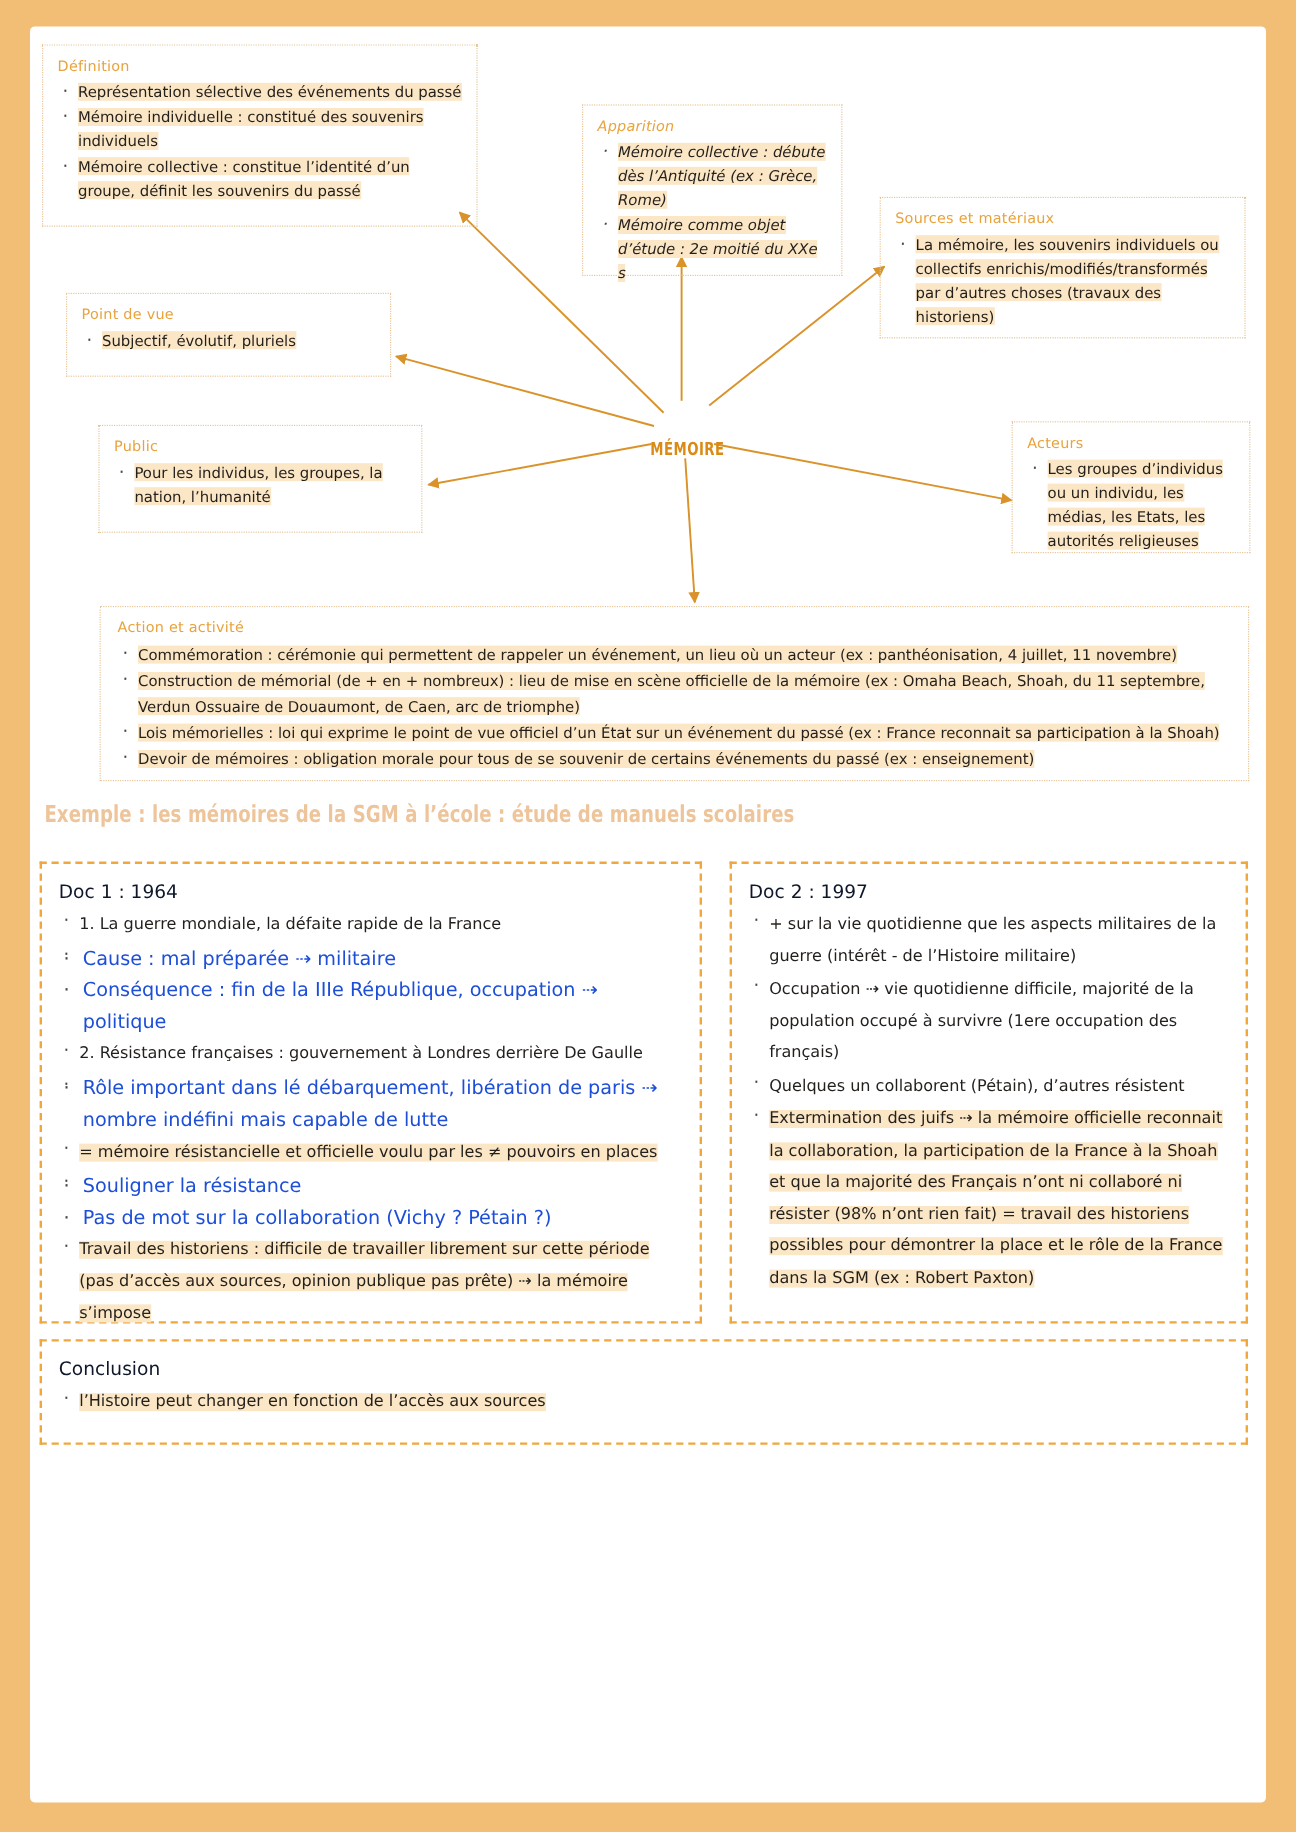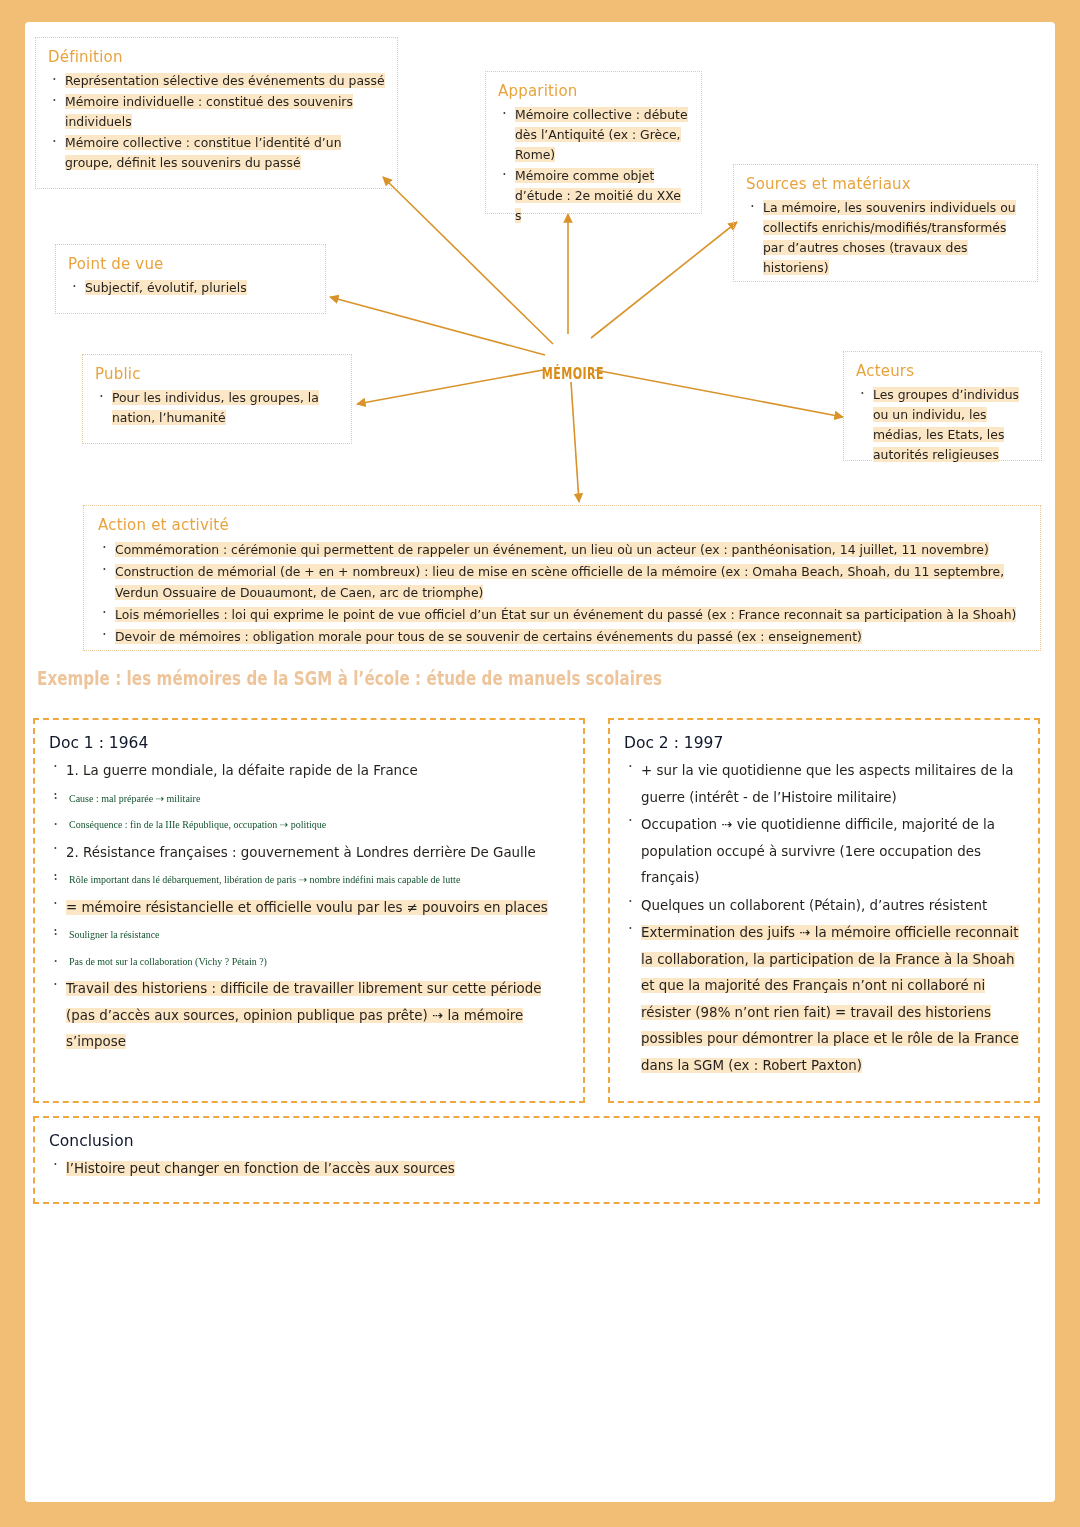--- a/index.html
+++ b/index.html
@@ -22,21 +22,21 @@
   
   .node{
     position:absolute;
     border:1px dotted #e8c89b;
     background:transparent;
     box-sizing:border-box;
     padding:10px 12px 12px 12px;
   }
   .node h3{
     margin:0 0 5px 0;
-    font-size:15px;
+    font-size:12px;
     font-weight:normal;
     color:#e8a33d;
     letter-spacing:.2px;
   }
   ul.bl{margin:0;padding:0;list-style:none;}
   ul.bl > li{
     position:relative;
     padding-left:17px;
     font-size:12.4px;
     line-height:20px;
@@ -84,21 +84,21 @@
     background:transparent;
   }
   .docbox h3{
     margin:0 0 6px 0;
     font-size:15.5px;font-weight:normal;color:#0f172a;
   }
   .docbox ul.bl > li{font-size:13.4px;line-height:26.5px;}
   ul.sub{margin:0;padding:0;list-style:none;}
   ul.sub > li{
     position:relative;padding-left:20px;
-    font-size:10px;line-height:26.5px;color:#14532d;font-family:Liberation Serif, serif;
+    font-size:16px;line-height:26.5px;color:#1d4ed8;
   }
   ul.sub > li::before{
     content:"\00B7";position:absolute;left:4px;top:0;
     color:#4a4440;font-size:16px;
   }
 </style>
 </head>
 <body>
 
 <div class="page">
@@ -125,21 +125,21 @@
 
   <div class="node" style="left:10px;top:15px;width:363px;height:152px;">
     <h3>Définition</h3>
     <ul class="bl">
       <li><span class="hl">Représentation sélective des événements du passé</span></li>
       <li><span class="hl">Mémoire individuelle : constitué des souvenirs individuels</span></li>
       <li><span class="hl">Mémoire collective : constitue l’identité d’un groupe, définit les souvenirs du passé</span></li>
     </ul>
   </div>
 
-  <div class="node" style="left:460px;top:49px;width:217px;height:143px;">
+  <div class="node" style="left:460px;top:65px;width:217px;height:143px;font-style:italic;">
     <h3>Apparition</h3>
     <ul class="bl">
       <li><span class="hl">Mémoire collective : débute dès l’Antiquité (ex : Grèce, Rome)</span></li>
       <li><span class="hl">Mémoire comme objet d’étude : 2e moitié du XXe s</span></li>
     </ul>
   </div>
 
   <div class="node" style="left:708px;top:142px;width:305px;height:118px;">
     <h3>Sources et matériaux</h3>
     <ul class="bl">
@@ -164,21 +164,21 @@
   <div class="node" style="left:818px;top:329px;width:199px;height:110px;">
     <h3>Acteurs</h3>
     <ul class="bl">
       <li><span class="hl">Les groupes d’individus ou un individu, les médias, les Etats, les autorités religieuses</span></li>
     </ul>
   </div>
 
   <div class="node" style="left:58px;top:483px;width:958px;height:146px;padding-left:14px;">
     <h3>Action et activité</h3>
     <ul class="bl">
-      <li style="line-height:21px;"><span class="hl">Commémoration : cérémonie qui permettent de rappeler un événement, un lieu où un acteur (ex : panthéonisation, 14 juillet, 11 novembre)</span></li>
+      <li style="line-height:21px;"><span class="hl">Commémoration : cérémonie qui permettent de rappeler un événement, un lieu où un acteur (ex : panthéonisation, 4 juillet, 11 novembre)</span></li>
       <li style="line-height:21px;"><span class="hl">Construction de mémorial (de + en + nombreux) : lieu de mise en scène officielle de la mémoire (ex : Omaha Beach, Shoah, du 11 septembre, Verdun Ossuaire de Douaumont, de Caen, arc de triomphe)</span></li>
       <li style="line-height:21px;"><span class="hl">Lois mémorielles : loi qui exprime le point de vue officiel d’un État sur un événement du passé (ex : France reconnait sa participation à la Shoah)</span></li>
       <li style="line-height:21px;"><span class="hl">Devoir de mémoires : obligation morale pour tous de se souvenir de certains événements du passé (ex : enseignement)</span></li>
     </ul>
   </div>
 
   <div class="section-title" style="left:12px;top:645px;">Exemple : les mémoires de la SGM à l’école : étude de manuels scolaires</div>
 
   <div class="docbox" style="left:8px;top:696px;width:552px;height:385px;">
     <h3>Doc 1 : 1964</h3>

